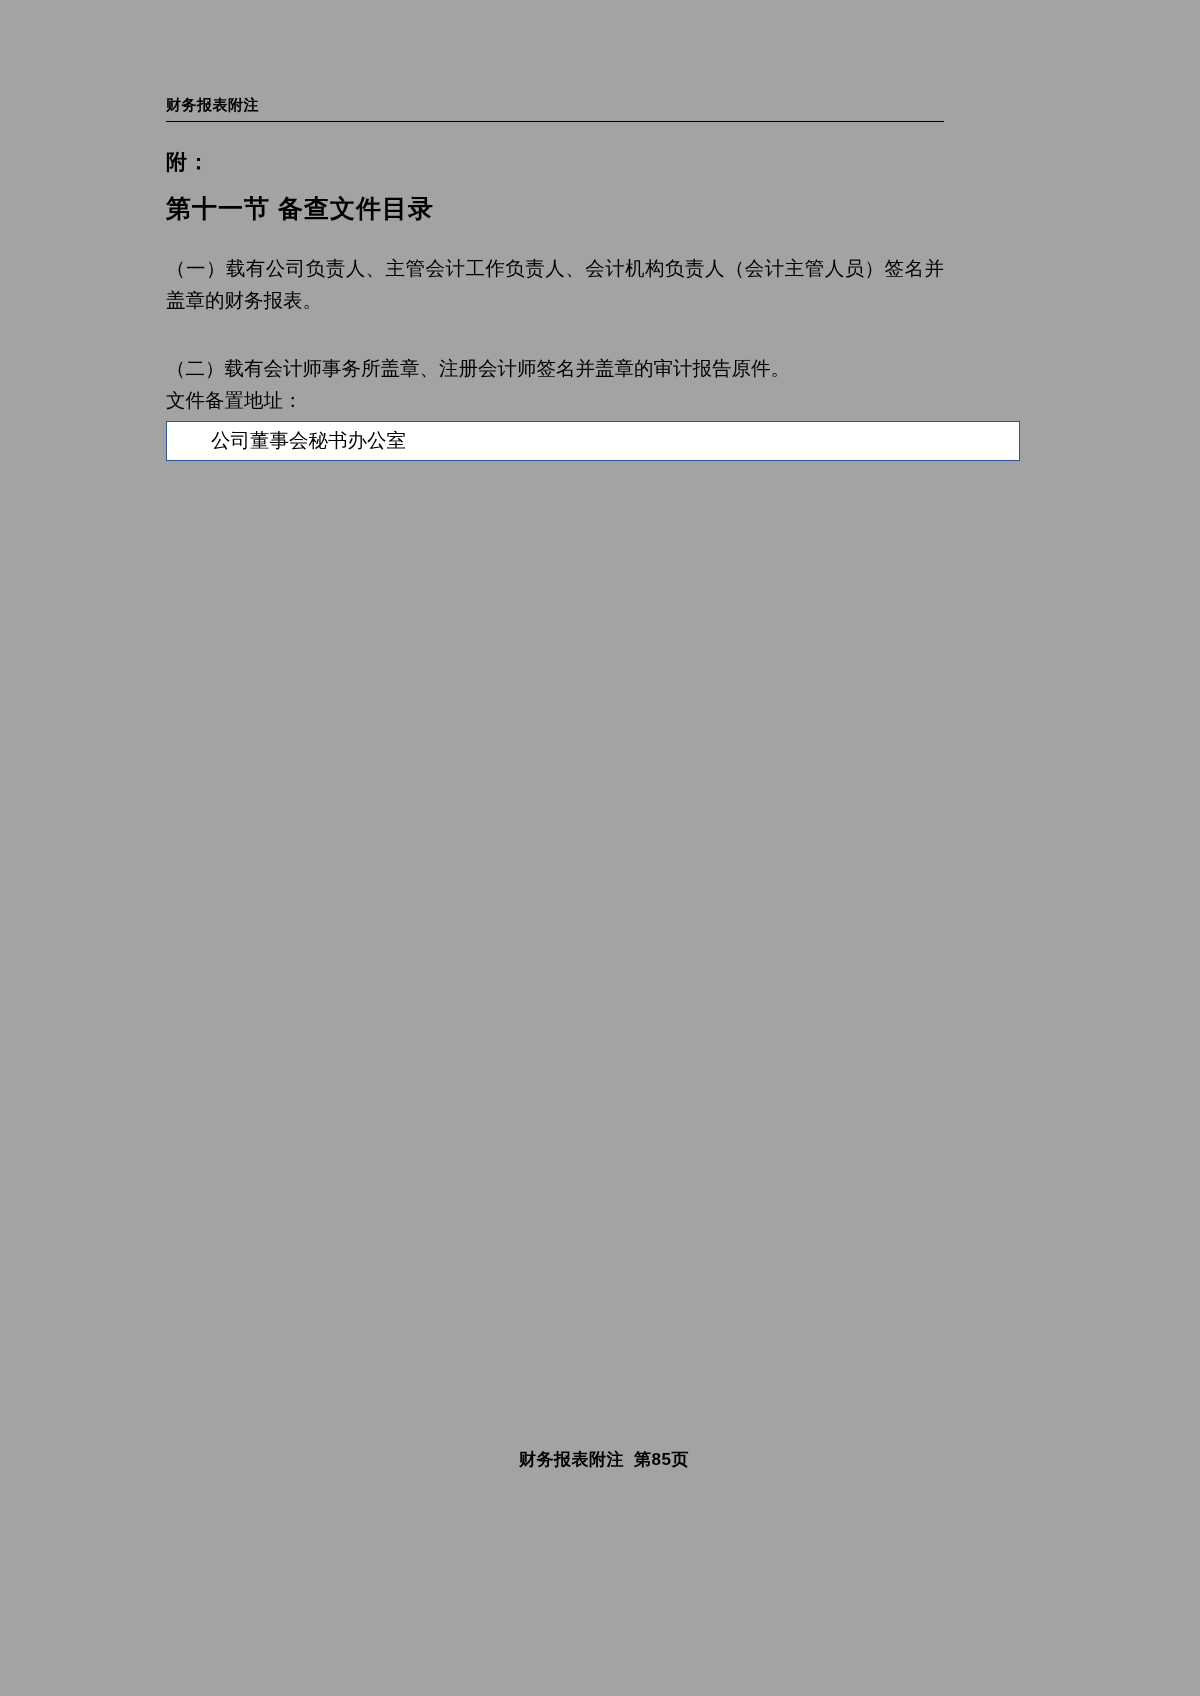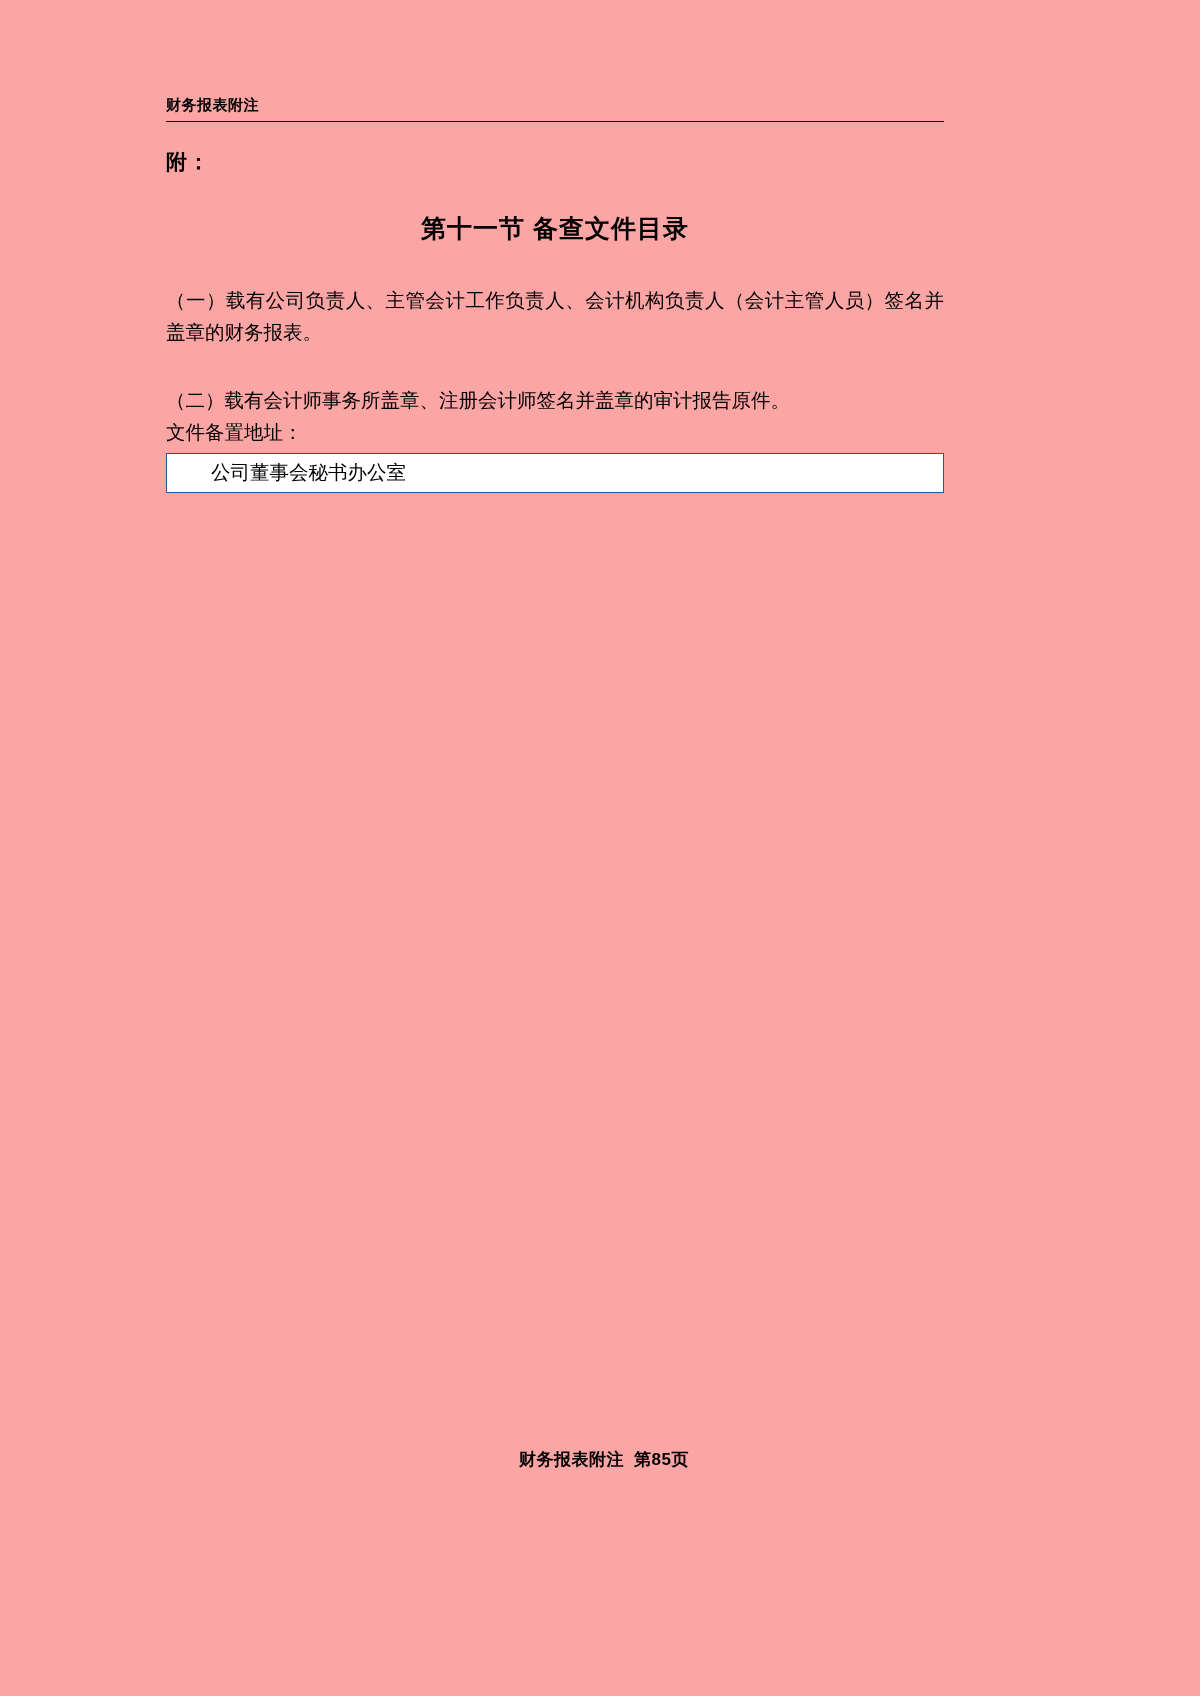--- a/index.html
+++ b/index.html
@@ -9,21 +9,21 @@
   }
   body {
     font-family: "Liberation Serif", "DejaVu Serif", serif;
     color: #000000;
   }
   .page {
     position: relative;
     width: 1200px;
     height: 1696px;
     margin: 0 auto;
-    background: #fca5a5;
+    background: #a3a3a3;
     box-sizing: border-box;
   }
   .content {
     position: absolute;
     left: 166px;
     top: 0;
     width: 778px;
   }
 
   
@@ -45,49 +45,48 @@
   .attach-label {
     margin-top: 26px;
     font-family: "Liberation Sans", "DejaVu Sans", sans-serif;
     font-weight: bold;
     font-size: 21px;
     letter-spacing: 1px;
   }
 
   
   .section-title {
-    margin-top: 36px;
-    text-align: center;
+    margin-top: 16px;
     font-family: "Liberation Sans", "DejaVu Sans", sans-serif;
     font-weight: bold;
     font-size: 25px;
     letter-spacing: 1px;
   }
 
   
   .para {
     margin-top: 36px;
     font-size: 19.5px;
     line-height: 1.65;
     text-align: justify;
     text-justify: inter-ideograph;
   }
   .para-first {
-    margin-top: 40px;
+    margin-top: 28px;
   }
 
   .addr-label {
     font-size: 19.5px;
     line-height: 1.5;
   }
 
   
   .addr-box {
     margin-top: 6px;
-    width: 778px;
+    width: 854px;
     box-sizing: border-box;
     border: 1px solid #2b5797;
     background: #ffffff;
     padding: 5px 8px 6px 44px;
     font-size: 19.5px;
     line-height: 1.4;
   }
 
   
   .footer {

